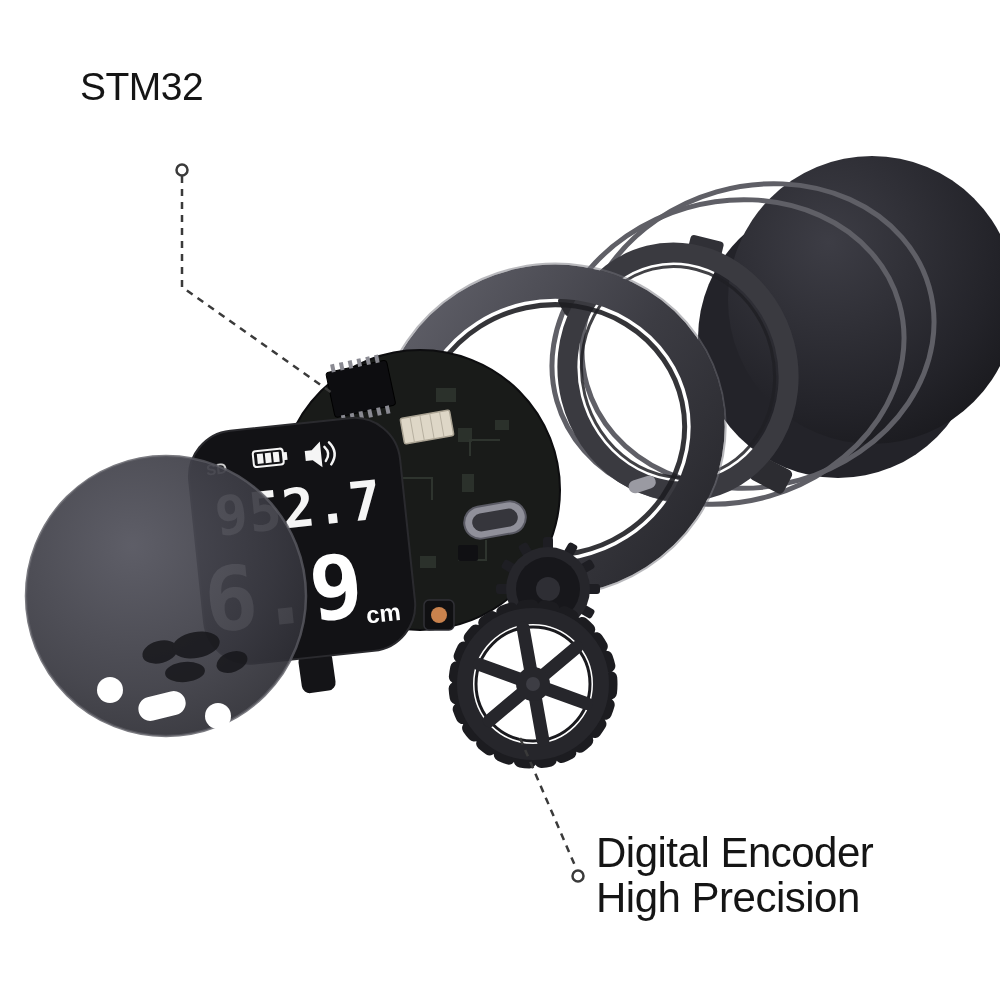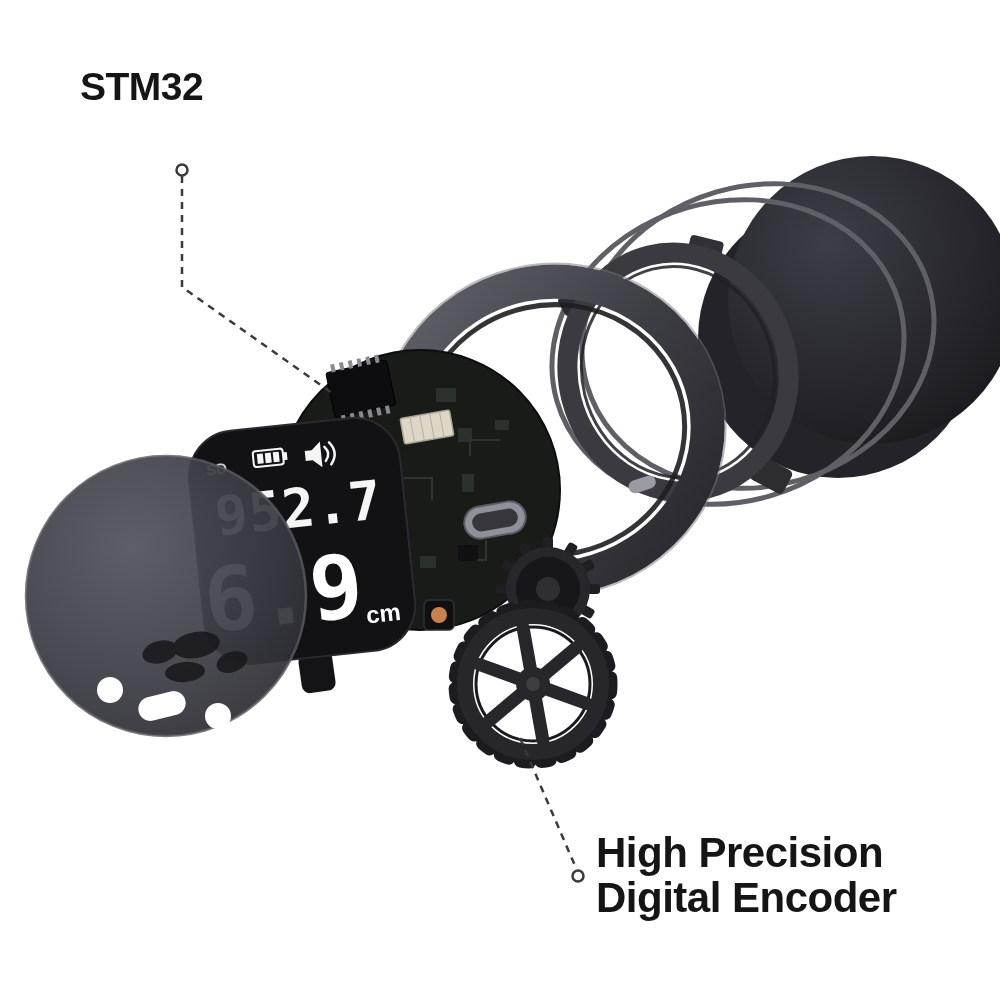--- a/index.html
+++ b/index.html
@@ -1,21 +1,21 @@
 <!DOCTYPE html>
 <html><head>
 <meta charset="utf-8">
 <style>
   html,body{margin:0;padding:0;background:#ffffff;}
   .stage{
     position:relative;width:1000px;height:1000px;background:#ffffff;
     overflow:hidden;font-family:"Liberation Sans",sans-serif;
   }
   .scene{position:absolute;left:0;top:0;width:1000px;height:1000px;}
-  .callout{position:absolute;color:#151515;font-weight:700;line-height:1.08;letter-spacing:-0.5px;}
+  .callout{position:absolute;color:#151515;font-weight:400;line-height:1.08;letter-spacing:-0.5px;}
   .callout span{display:block;white-space:nowrap;}
   #label-mcu{left:80px;top:66px;font-size:39px;}
   #label-encoder{left:596px;top:830px;font-size:42px;}
 </style>
 </head>
 <body>
 
 <div class="stage">
 
   <svg class="scene" viewBox="0 0 1000 1000">
@@ -210,17 +210,17 @@
       <path d="M520 738 L576 868" fill="none" stroke="#3a3a3a" stroke-width="2.5" stroke-dasharray="7 6"></path>
       <circle cx="578" cy="876" r="5.5" fill="#ffffff" stroke="#3a3a3a" stroke-width="2.5"></circle>
     </g>
   </svg>
 
   <div class="callout" id="label-mcu">
     <span>STM32</span>
   </div>
 
   <div class="callout" id="label-encoder">
+    <span>Digital Encoder</span>
     <span>High Precision</span>
-    <span>Digital Encoder</span>
   </div>
 
 </div>
 
 </body></html>

